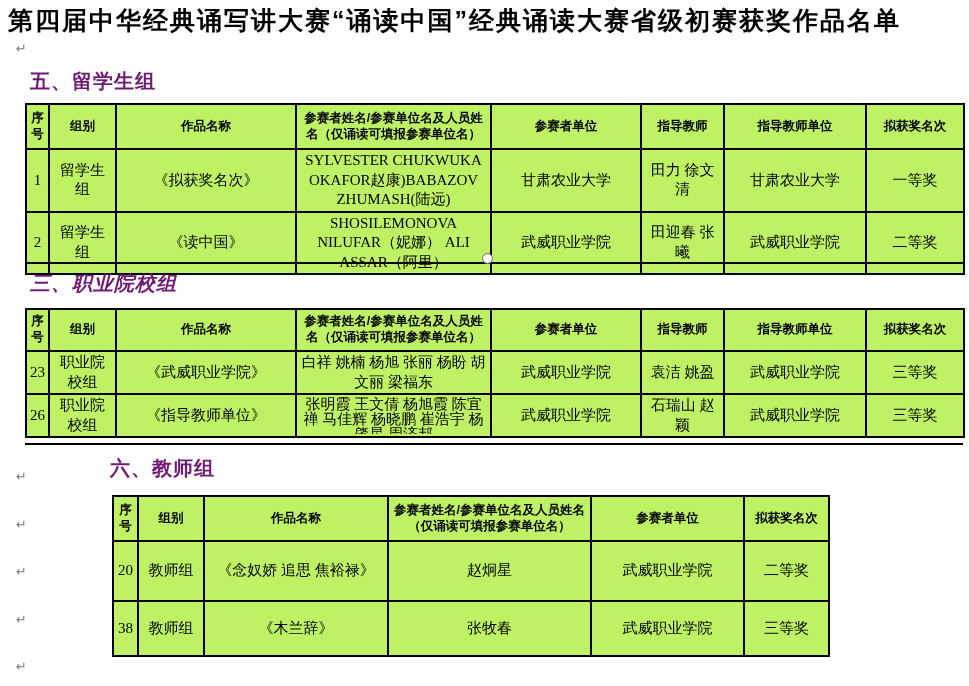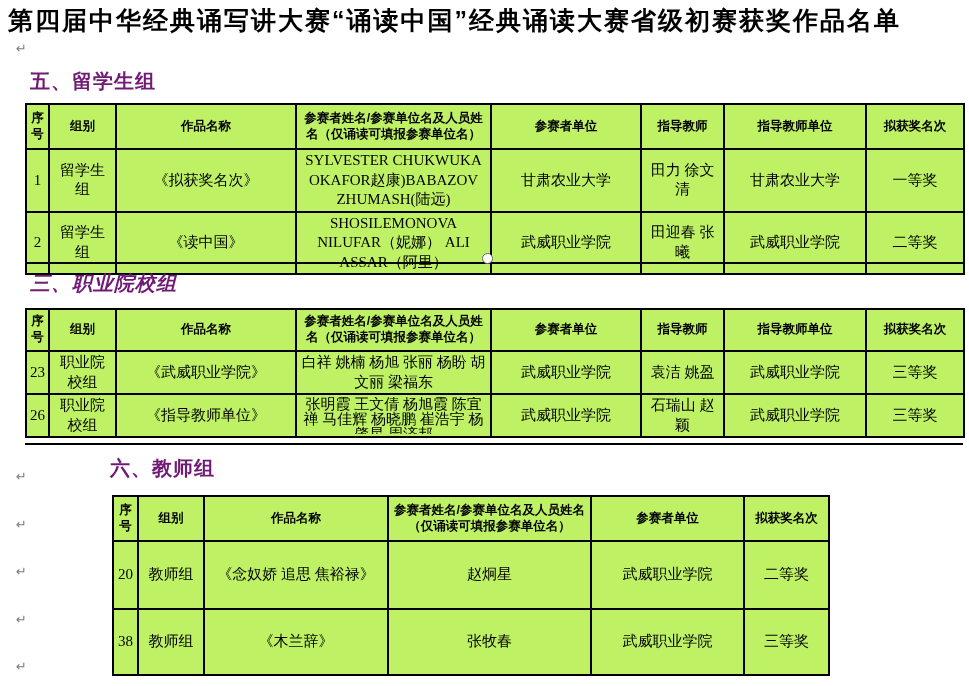--- a/index.html
+++ b/index.html
@@ -182,29 +182,29 @@
     <tr style="height:45px">
       <th>序号</th>
       <th>组别</th>
       <th>作品名称</th>
       <th>参赛者姓名/参赛单位名及人员姓名（仅诵读可填报参赛单位名）</th>
       <th>参赛者单位</th>
       <th>拟获奖名次</th>
     </tr>
   </thead>
   <tbody>
-    <tr style="height:68px">
+    <tr style="height:60px">
       <td>20</td>
       <td>教师组</td>
       <td>《念奴娇 追思 焦裕禄》</td>
       <td>赵炯星</td>
       <td>武威职业学院</td>
       <td>二等奖</td>
     </tr>
-    <tr style="height:66px">
+    <tr style="height:55px">
       <td>38</td>
       <td>教师组</td>
       <td>《木兰辞》</td>
       <td>张牧春</td>
       <td>武威职业学院</td>
       <td>三等奖</td>
     </tr>
   </tbody>
 </table>
 

